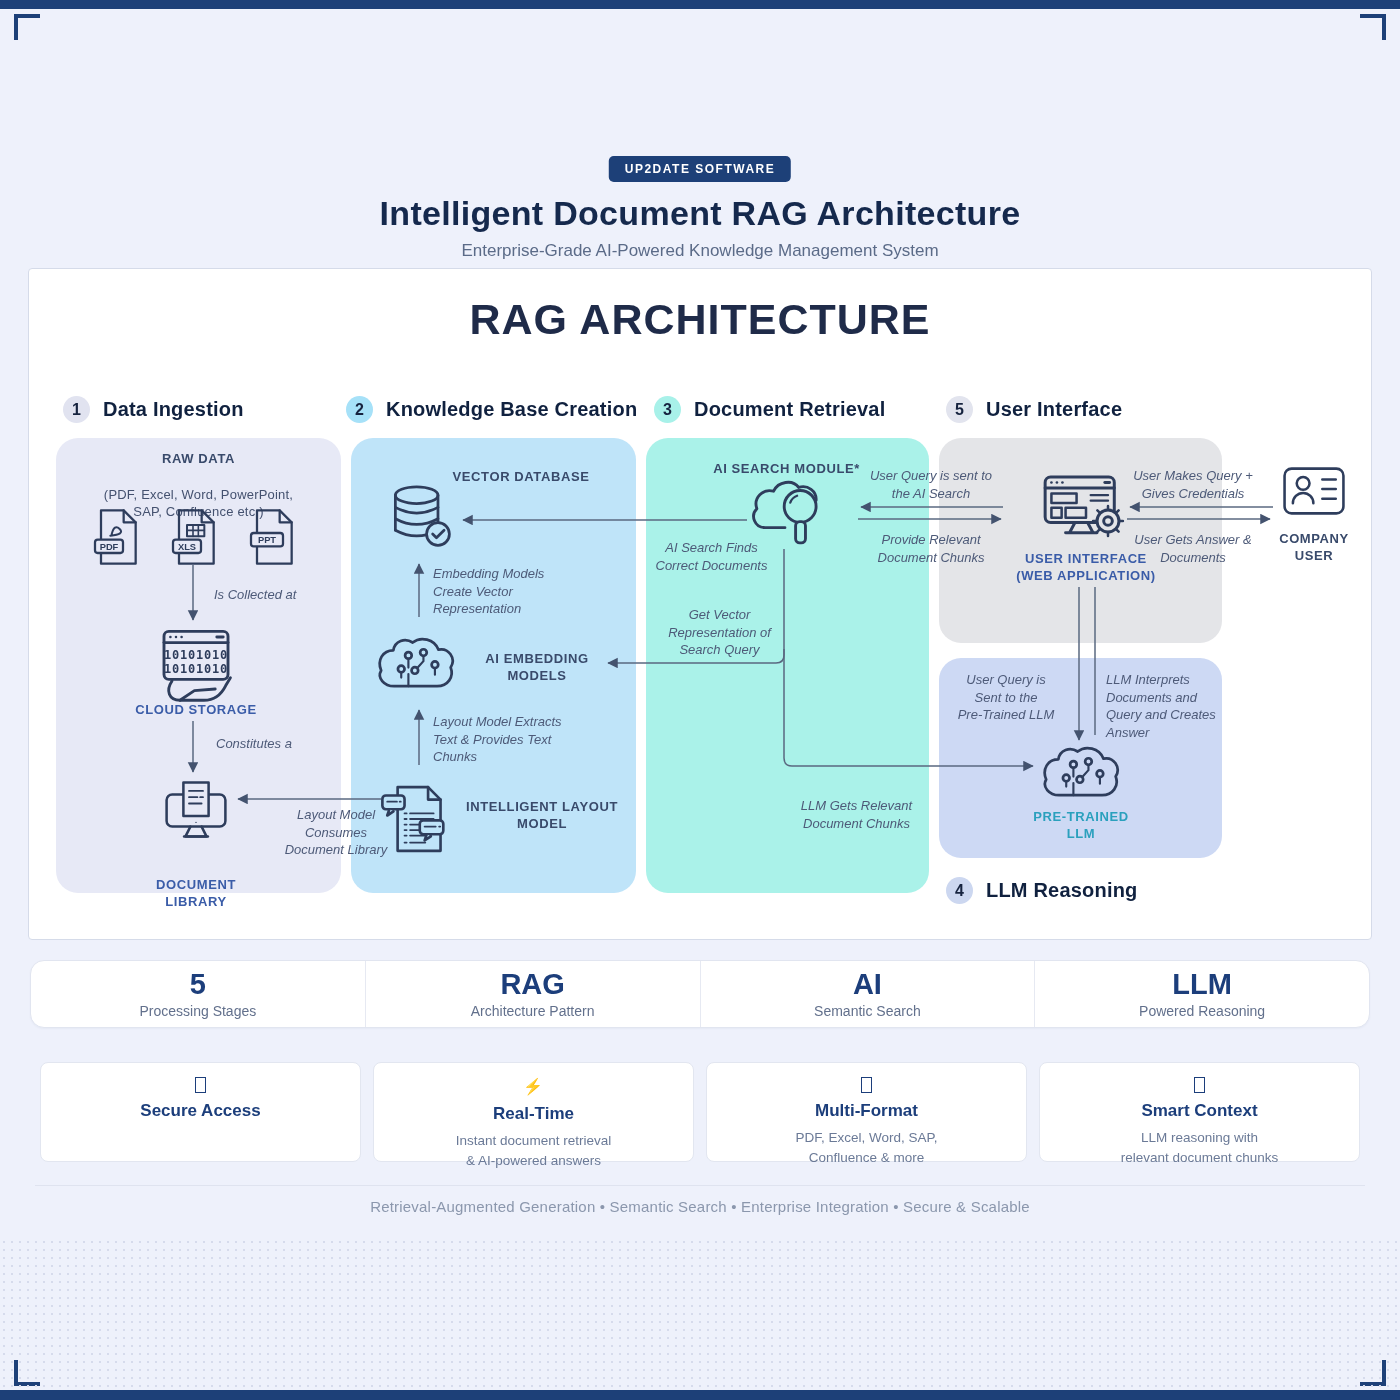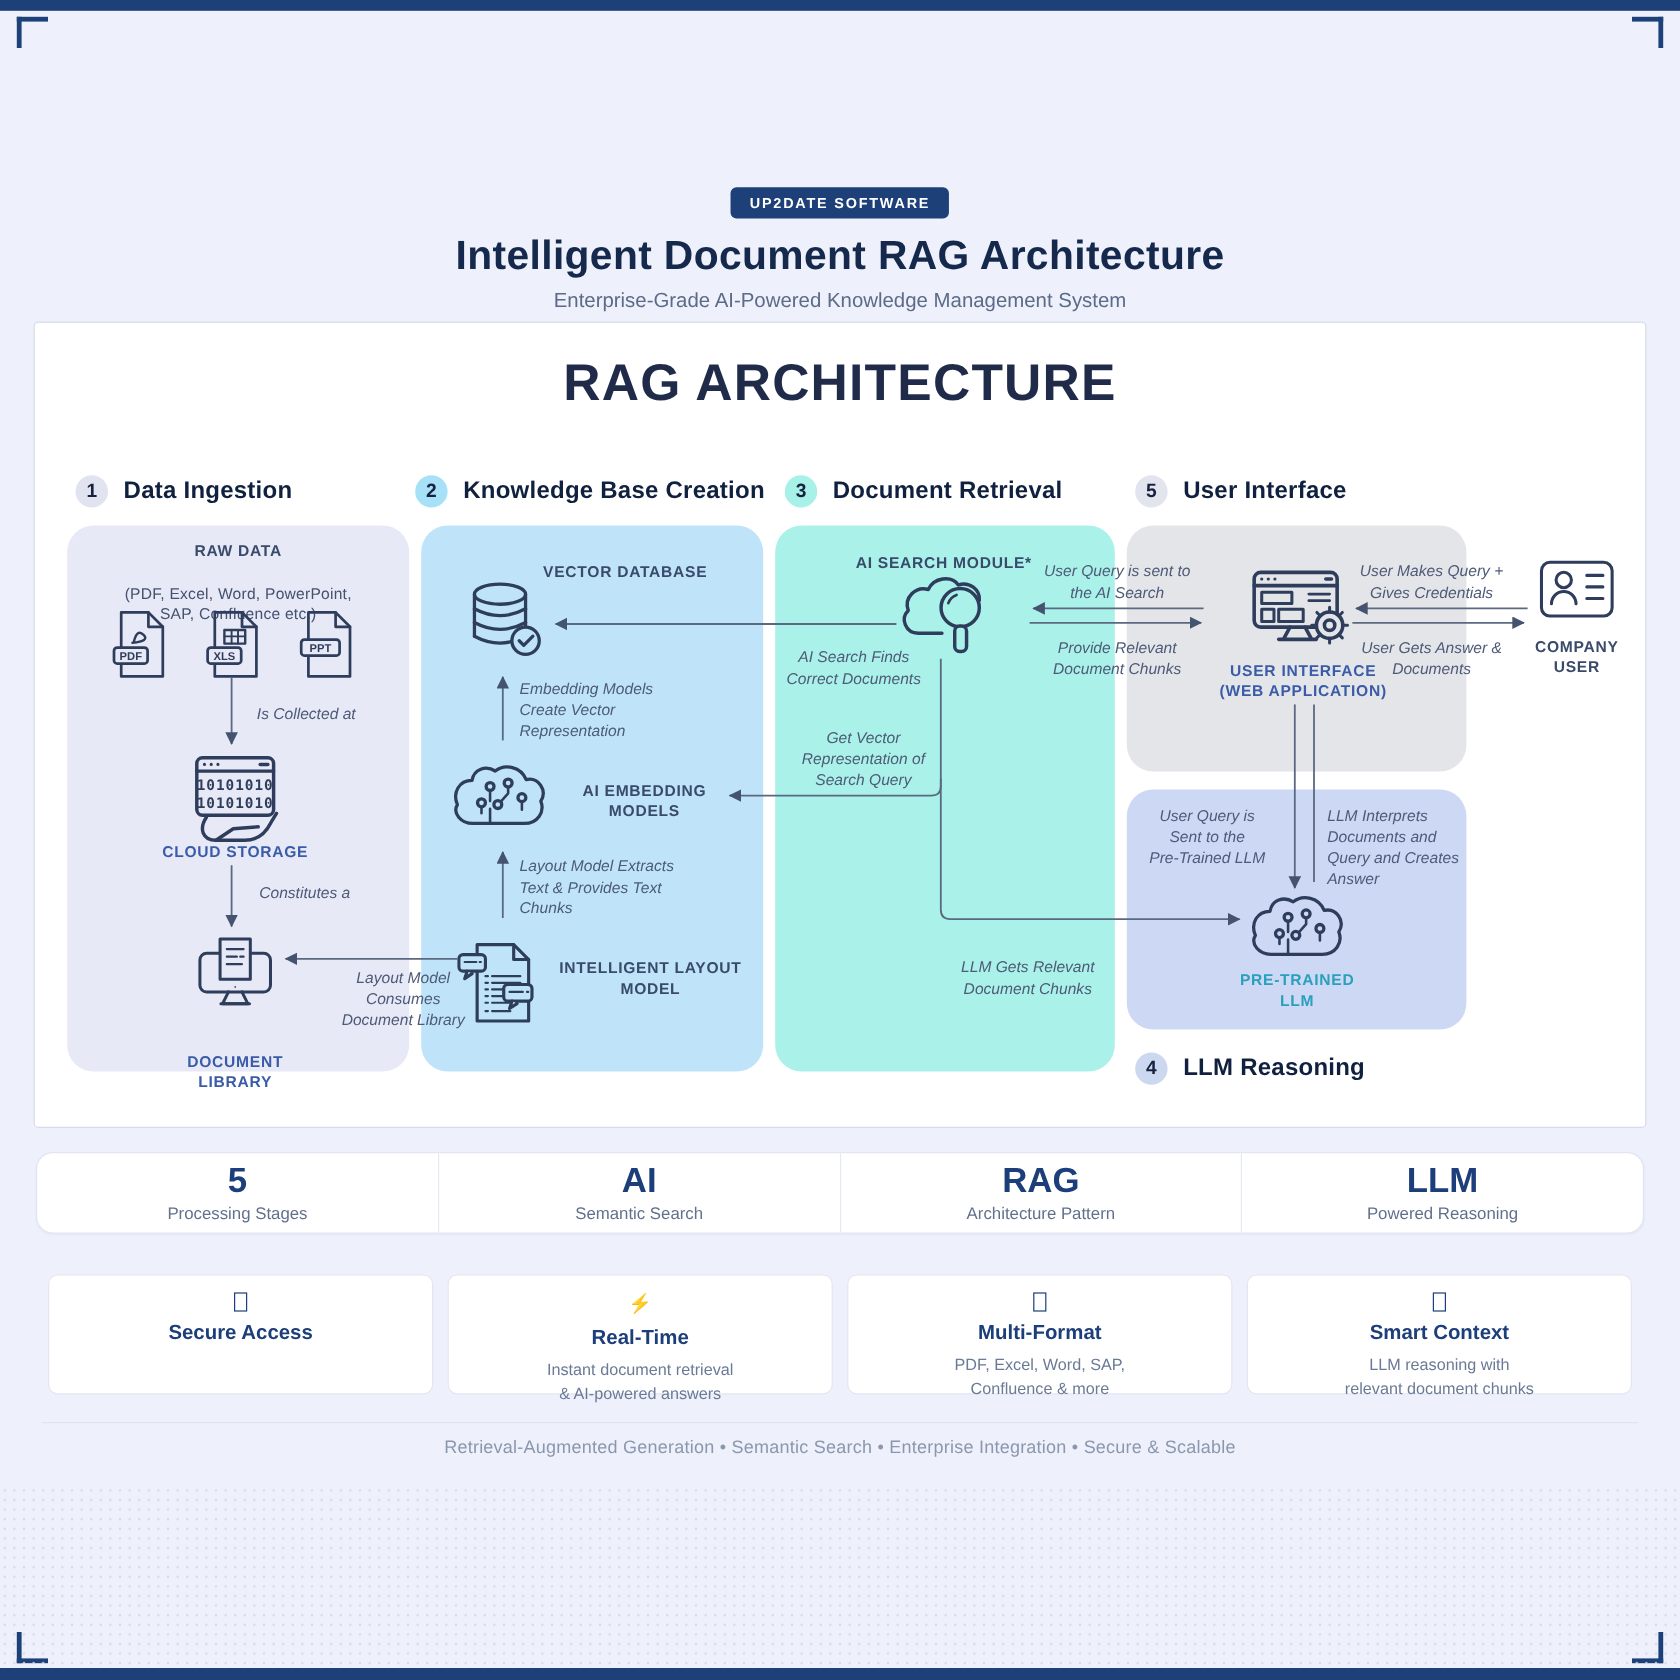--- a/index.html
+++ b/index.html
@@ -347,26 +347,26 @@
     <div class="cap cap-teal" style="left:982px; top:540px; width:140px;">PRE-TRAINED
 LLM</div>
   </div>
 
   <div class="stats">
     <div class="stat">
       <div class="stat-value">5</div>
       <div class="stat-label">Processing Stages</div>
     </div>
     <div class="stat">
+      <div class="stat-value">RAG</div>
+      <div class="stat-label">Architecture Pattern</div>
+    </div>
+    <div class="stat">
       <div class="stat-value">AI</div>
       <div class="stat-label">Semantic Search</div>
-    </div>
-    <div class="stat">
-      <div class="stat-value">RAG</div>
-      <div class="stat-label">Architecture Pattern</div>
     </div>
     <div class="stat">
       <div class="stat-value">LLM</div>
       <div class="stat-label">Powered Reasoning</div>
     </div>
   </div>
 
   <div class="features">
     <div class="feature">
       <div class="feature-title">

